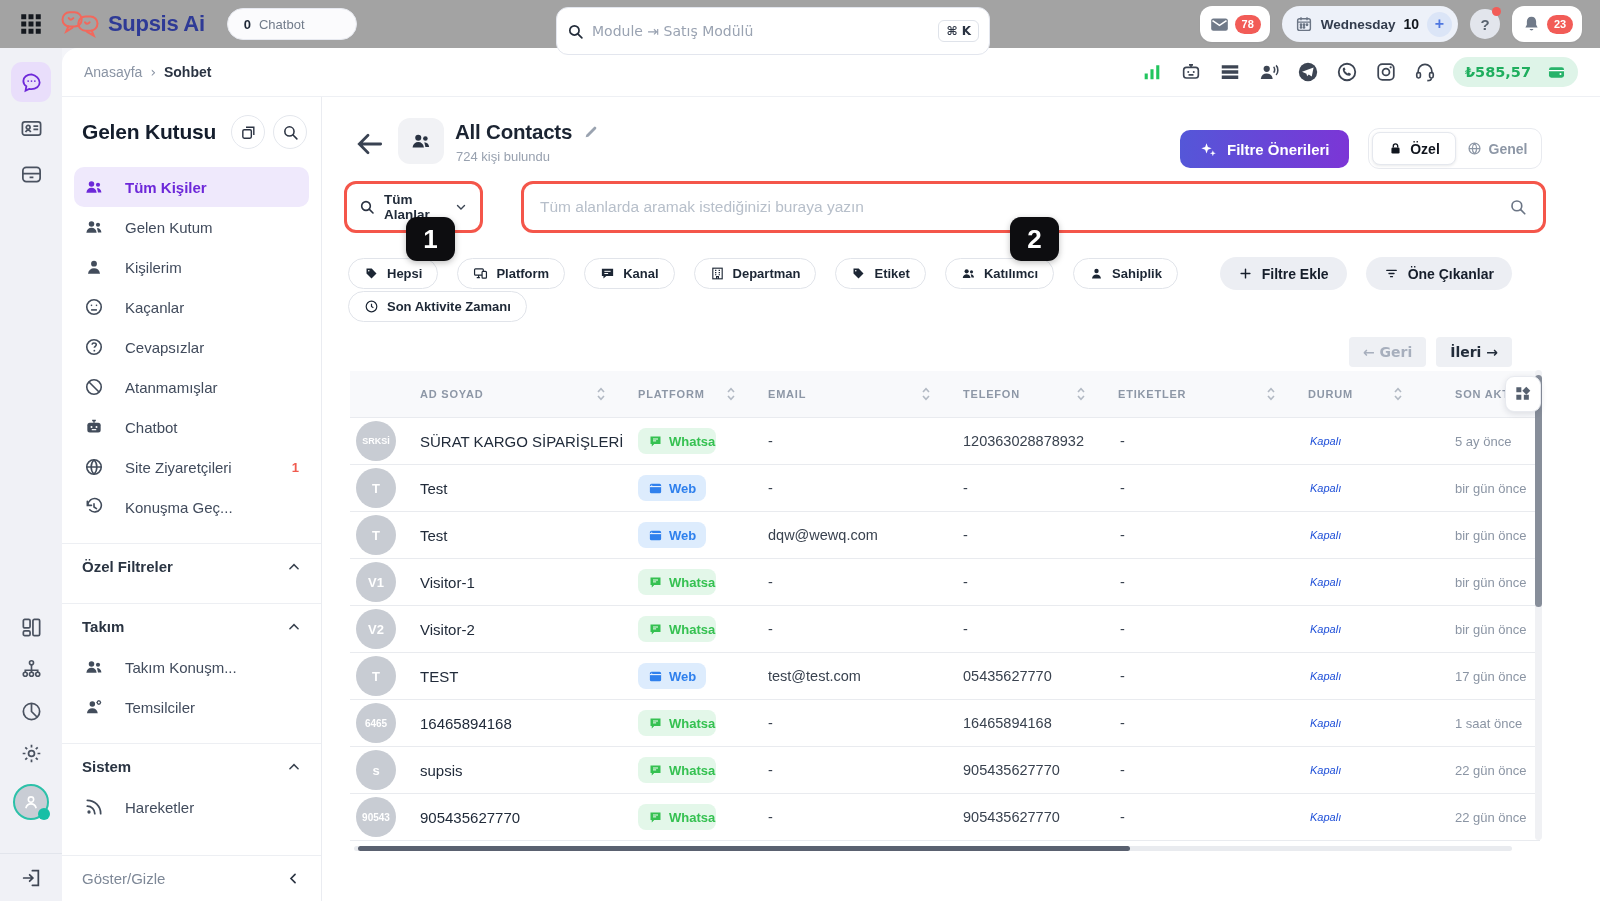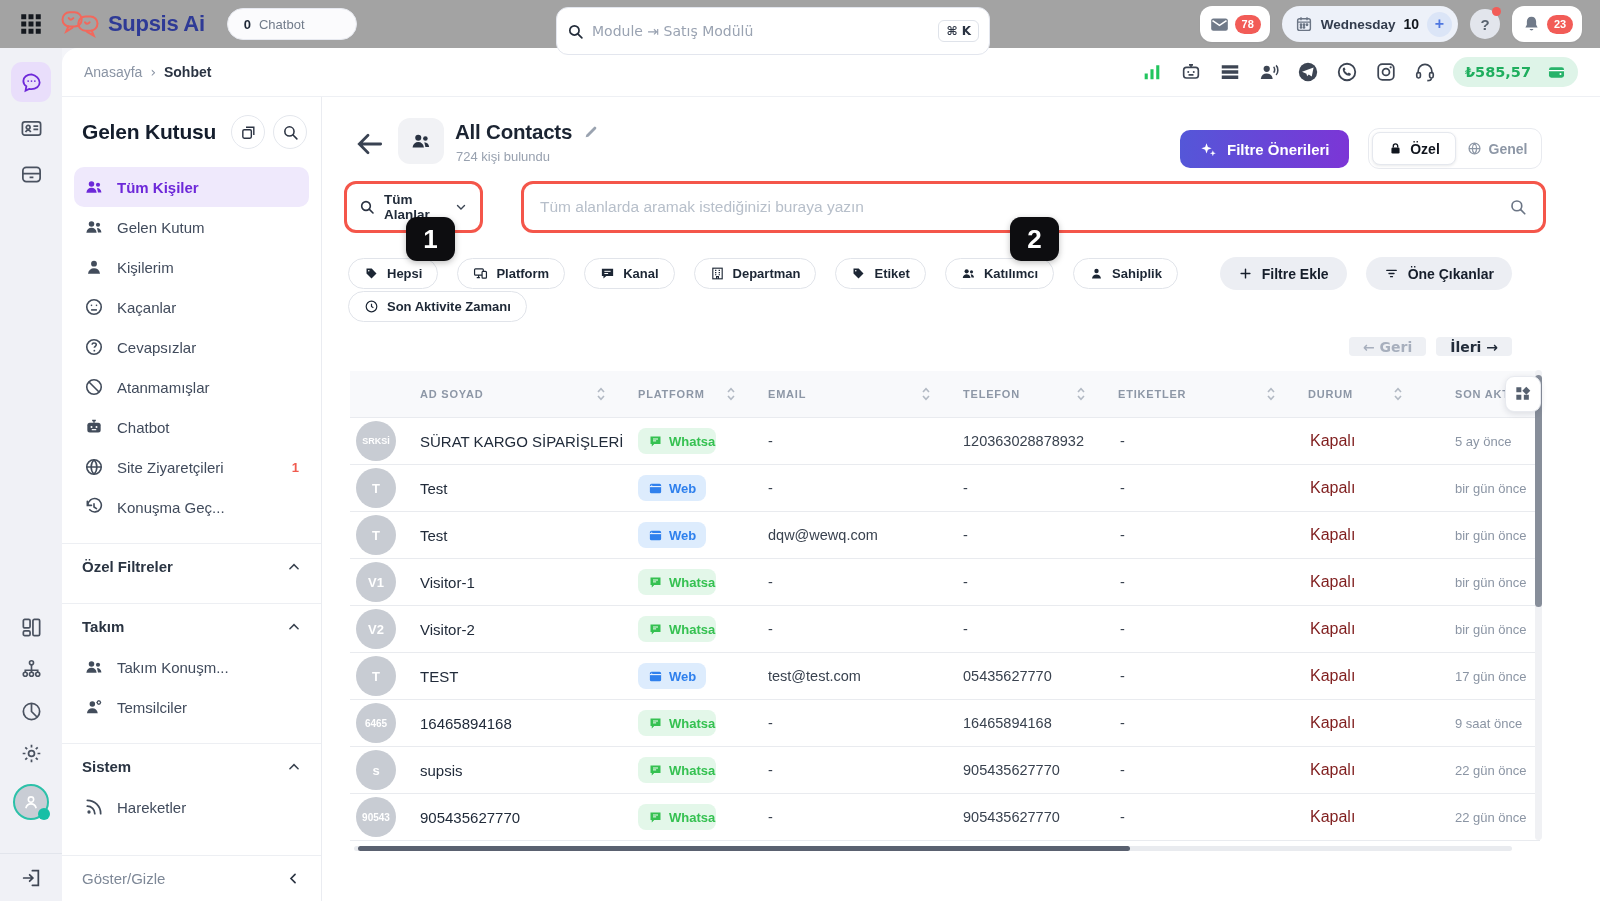--- a/index.html
+++ b/index.html
@@ -63,21 +63,21 @@
 
   .body{position:absolute;left:0;top:49px;right:0;bottom:0;display:flex;}
 
   
   .sidebar{width:260px;border-right:1px solid #eaecf1;display:flex;flex-direction:column;background:#fff;}
   .sb-title-row{display:flex;align-items:center;padding:18px 14px 10px 20px;}
   .sb-title{font-size:21px;font-weight:800;color:#141d2c;letter-spacing:-.2px;flex:1;}
   .sb-cbtn{width:34px;height:34px;border:1px solid #e4e7ed;border-radius:50%;background:#fff;display:flex;align-items:center;justify-content:center;color:#2b3342;margin-left:8px;cursor:pointer;}
   .sb-cbtn .i{width:17px;height:17px;}
   .sb-menu{padding:8px 12px 0 12px;}
-  .sb-item{height:40px;border-radius:10px;display:flex;align-items:center;gap:13px;padding:0 10px;font-size:15px;color:#414b5c;cursor:pointer;}
+  .sb-item{height:40px;border-radius:10px;display:flex;align-items:center;gap:21px;padding:0 10px;font-size:15px;color:#414b5c;cursor:pointer;}
   .sb-item .i{width:20px;height:20px;color:#424c5b;}
   .sb-item.active{background:#efe9fc;color:#6d28d9;font-weight:600;}
   .sb-item.active .i{color:#6d28d9;}
   .sb-count{margin-left:auto;color:#f05b4f;font-size:13px;font-weight:700;}
   .sb-sec{border-top:1px solid #edeff3;margin-top:16px;padding:14px 20px 12px 20px;display:flex;align-items:center;font-size:15px;color:#2a3442;font-weight:600;cursor:pointer;}
   .sb-sec .i{margin-left:auto;width:14px;height:14px;color:#39424f;}
   .sb-subitems{padding:0 12px;}
   .sb-foot{margin-top:auto;border-top:1px solid #edeff3;height:46px;display:flex;align-items:center;padding:0 20px;color:#7e8897;font-size:15px;cursor:pointer;}
   .sb-foot .i{margin-left:auto;width:15px;height:15px;color:#2a3342;}
 
@@ -112,41 +112,41 @@
 
   .chips-row{position:absolute;left:26px;top:160px;width:1164px;display:flex;align-items:center;gap:19px;}
   .chip{height:31px;border:1px solid #e1e4ea;background:#fff;border-radius:16px;display:flex;align-items:center;gap:8px;padding:0 15px;font-size:13px;font-weight:700;color:#1c2634;cursor:pointer;white-space:nowrap;}
   .chip .i{width:15px;height:15px;color:#1c2634;}
   .chips2-row{position:absolute;left:26px;top:194px;display:flex;}
   .btn-gray{height:33px;background:#eceef3;border:0;border-radius:17px;display:flex;align-items:center;gap:9px;padding:0 18px;font-size:14px;font-weight:700;color:#161e2b;cursor:pointer;font-family:inherit;white-space:nowrap;}
   .btn-gray .i{width:15px;height:15px;}
   .btn-gray.ml{margin-left:auto;}
 
   .pager{position:absolute;left:26px;top:240px;width:1164px;display:flex;justify-content:flex-end;gap:10px;}
-  .pg-btn{height:19px;border:0;border-radius:4px;background:#eef0f4;display:flex;align-items:center;gap:7px;padding:0 14px;font-size:14px;font-weight:700;cursor:pointer;font-family:"DejaVu Sans",sans-serif;}
+  .pg-btn{height:30px;border:0;border-radius:4px;background:#eef0f4;display:flex;align-items:center;gap:7px;padding:0 14px;font-size:14px;font-weight:700;cursor:pointer;font-family:"DejaVu Sans",sans-serif;}
   .pg-btn.prev{color:#a7afbd;}
   .pg-btn.next{color:#222c3a;}
 
   
   .tablezone{position:absolute;left:28px;top:274px;width:1190px;height:472px;overflow:hidden;}
   .thead,.trow{display:grid;grid-template-columns:62px 218px 130px 195px 155px 190px 127px 1fr;align-items:center;}
   .thead{height:46px;background:#f8f9fb;}
   .th{display:flex;align-items:center;justify-content:space-between;padding:0 24px 0 8px;font-size:11px;font-weight:700;color:#8d97a6;letter-spacing:.8px;white-space:nowrap;overflow:hidden;}
   .th .cr{width:10px;height:16px;flex:none;}
   .th.trunc .tx{max-width:72px;overflow:hidden;text-overflow:ellipsis;}
   .th.last{padding-right:0;overflow:hidden;}
   .th.last .tx{max-width:95px;overflow:hidden;}
   .trow{height:47px;border-top:1px solid #e9ebef;}
   .tav{display:flex;justify-content:flex-start;padding-left:6px;}
   .avc{width:40px;height:40px;border-radius:50%;background:#c8ccd3;color:#fff;font-weight:700;display:flex;align-items:center;justify-content:center;overflow:hidden;}
   .avc.s1{font-size:9px;}.avc.s2{font-size:13px;}.avc.s3{font-size:10px;}
   .tname{padding-left:8px;font-size:15px;color:#212b3a;white-space:nowrap;overflow:hidden;}
   .tcell{padding-left:8px;font-size:14.5px;color:#39424f;white-space:nowrap;overflow:hidden;}
   .ttags{padding-left:10px;font-size:14.5px;color:#39424f;}
-  .tstatus{padding-left:10px;font-size:16px;color:#7f1d1d;}
+  .tstatus{padding-left:10px;font-size:11px;color:#1d4ed8;font-style:italic;}
   .tlast{padding-left:28px;font-size:13px;color:#8b95a4;white-space:nowrap;}
   .badge{height:26px;border-radius:8px;display:inline-flex;align-items:center;gap:6px;padding:0 10px;font-size:13px;font-weight:600;max-width:78px;overflow:hidden;white-space:nowrap;margin-left:8px;}
   .badge .i{width:15px;height:15px;}
   .badge.wa{background:#e3f7e9;color:#35c151;}
   .badge.web{background:#ddecfd;color:#2f80ed;}
   .colset-btn{position:absolute;left:1183px;top:279px;width:36px;height:36px;background:#fff;border:1px solid #e8eaef;border-radius:9px;box-shadow:0 2px 6px rgba(25,35,55,.12);display:flex;align-items:center;justify-content:center;color:#56606f;cursor:pointer;z-index:4;}
   .colset-btn .i{width:20px;height:20px;}
   .vscroll{position:absolute;left:1213px;top:273px;width:7px;height:470px;background:#f0f1f4;border-radius:4px;}
   .vthumb{position:absolute;left:0;top:5px;width:7px;height:232px;background:#878e9a;border-radius:4px;cursor:pointer;}
   .hscroll{position:absolute;left:32px;top:749px;width:1158px;height:5px;background:#e9ebef;border-radius:3px;}
@@ -949,21 +949,21 @@
                     <path fill="currentColor" d="M4 4h16v12H10l-4 4v-4H4z"></path>
                     <path d="M8 8h8M8 11h5" stroke="#fff" stroke-width="1.5"></path>
                   </svg>
                 </span>
                 <span>Whatsapp</span>
               </span></div>
           <div class="tcell">-</div>
           <div class="tcell">16465894168</div>
           <div class="ttags">-</div>
           <div class="tstatus">Kapalı</div>
-          <div class="tlast">9 saat önce</div>
+          <div class="tlast">1 saat önce</div>
         </div>
         <div class="trow">
           <div class="tav">
               <span class="avc s2">s</span>
             </div>
           <div class="tname">supsis</div>
           <div><span class="badge wa">
                 <span class="i">
                   <svg viewBox="0 0 24 24">
                     <path fill="currentColor" d="M4 4h16v12H10l-4 4v-4H4z"></path>

